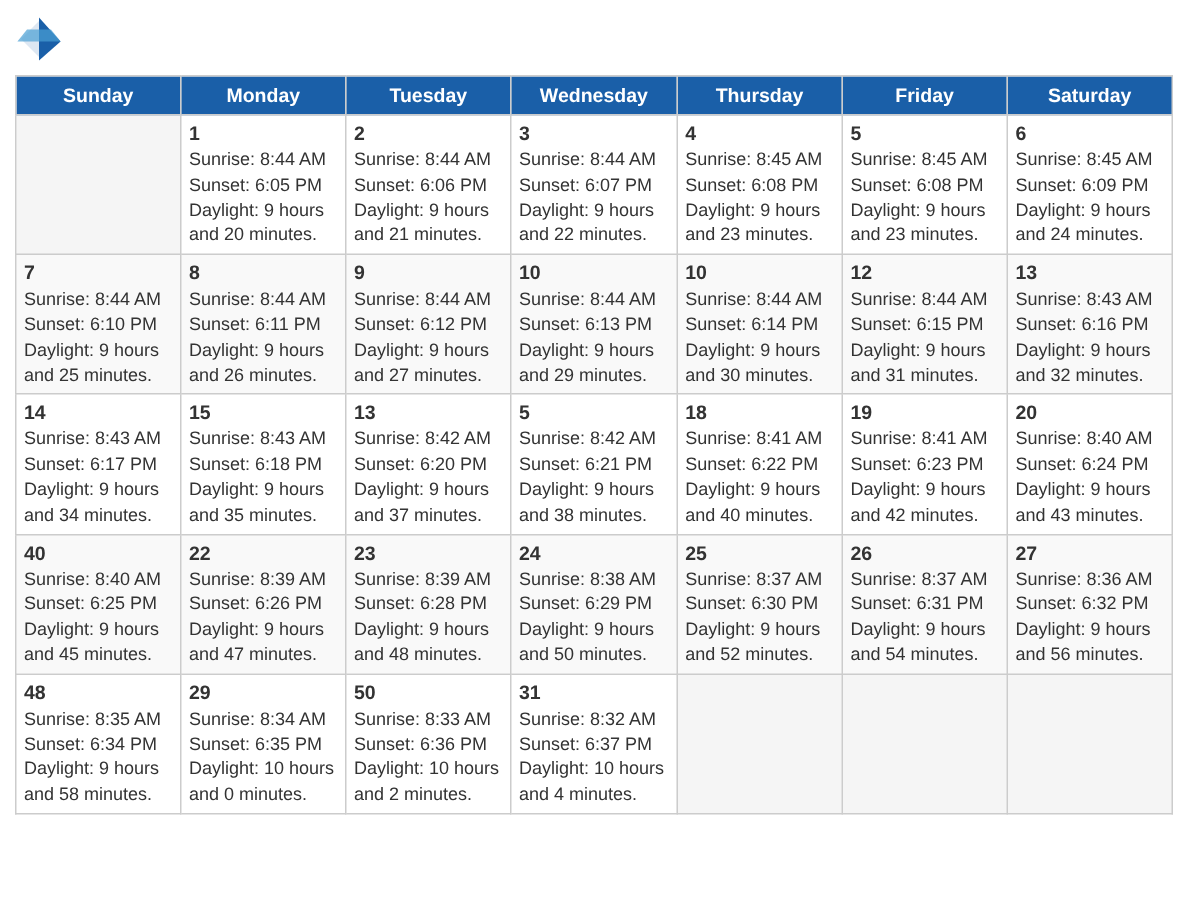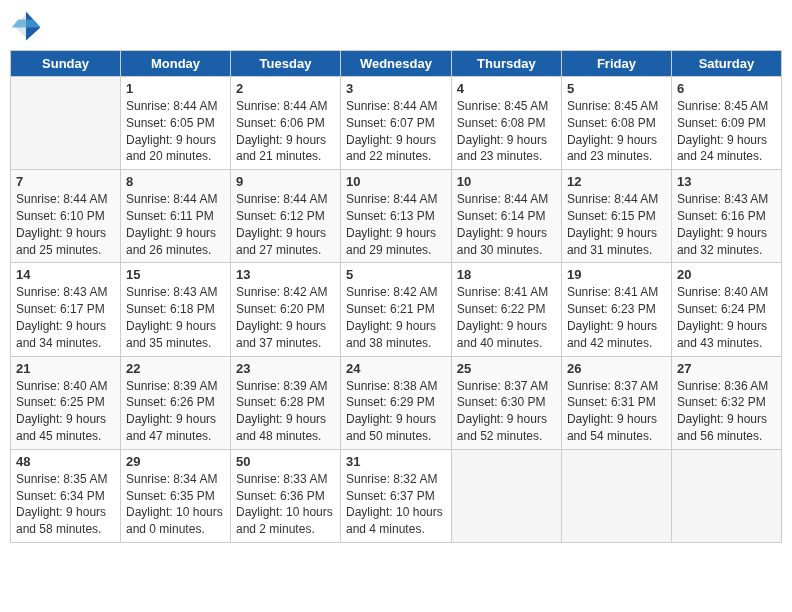--- a/index.html
+++ b/index.html
@@ -248,21 +248,21 @@
         </td>
         <td>
           <span class="day-num">20</span>
           <div class="day-data">
             Sunrise: 8:40 AM<br>Sunset: 6:24 PM<br>Daylight: 9 hours and 43 minutes.
           </div>
         </td>
       </tr>
       <tr>
         <td>
-          <span class="day-num">21</span>
+          <span class="day-num">40</span>
           <div class="day-data">
             Sunrise: 8:40 AM<br>Sunset: 6:25 PM<br>Daylight: 9 hours and 45 minutes.
           </div>
         </td>
         <td>
           <span class="day-num">22</span>
           <div class="day-data">
             Sunrise: 8:39 AM<br>Sunset: 6:26 PM<br>Daylight: 9 hours and 47 minutes.
           </div>
         </td>

